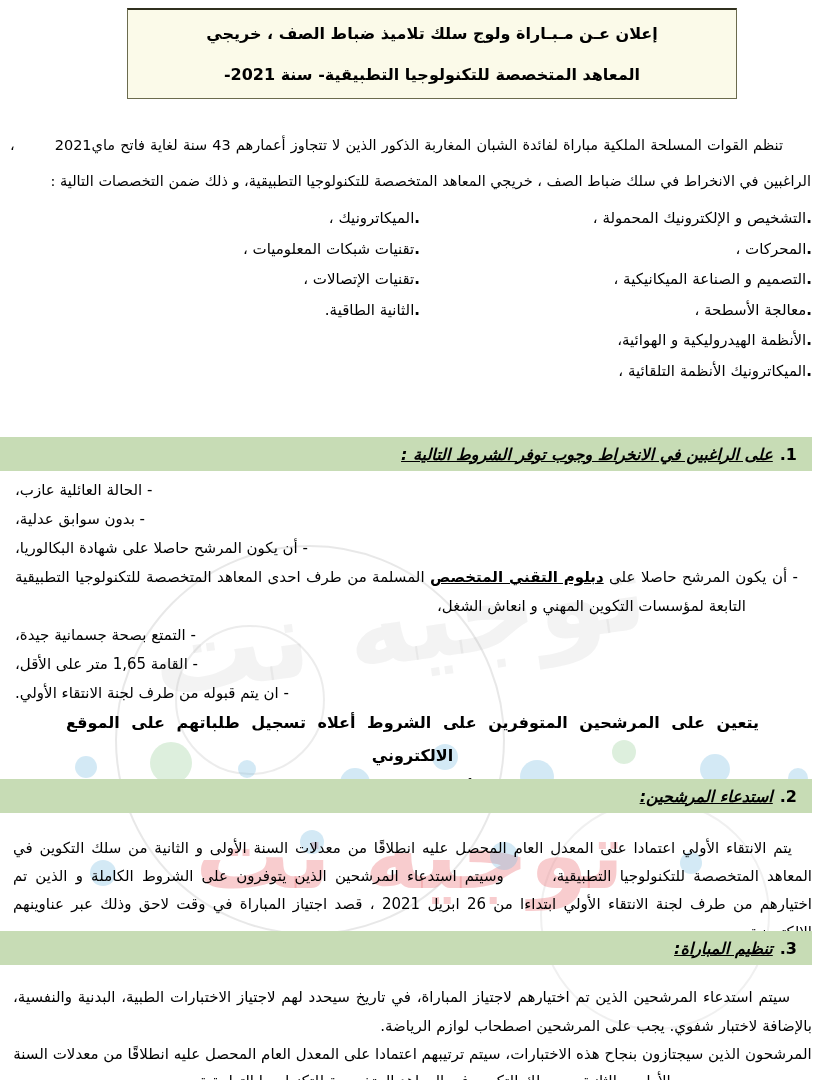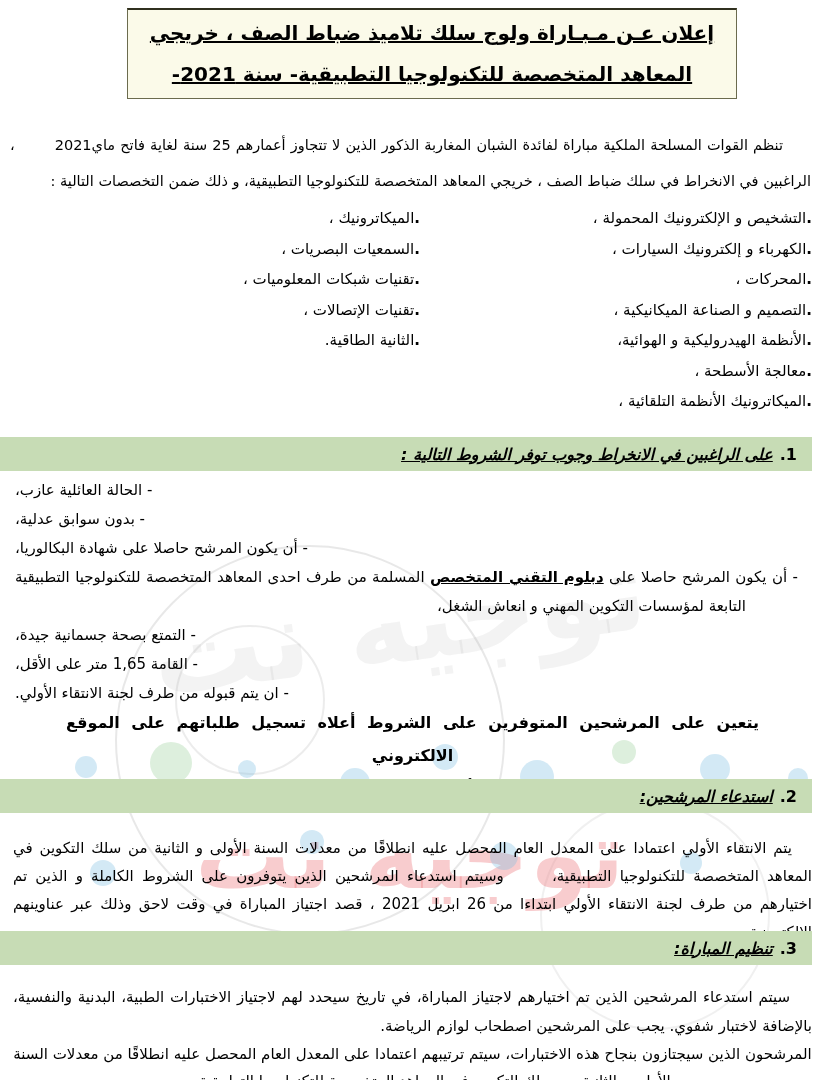--- a/index.html
+++ b/index.html
@@ -30,21 +30,21 @@
   .bub.red{background:rgba(220,80,80,.45);}
 
   
   .content{position:relative;z-index:1;}
 
   .title-box{
     position:absolute;top:8px;left:127px;width:610px;
     background:#fbfae9;border:1px solid #6b6b4e;border-top:2px solid #30301f;
     text-align:center;padding:3px 8px;
   }
-  .title-line{font-weight:bold;font-size:20px;line-height:41px;text-decoration:underline;}
+  .title-line{font-weight:bold;font-size:16px;line-height:41px;}
 
   .intro{
     position:absolute;top:112px;right:14px;left:10px;
     font-size:14.5px;line-height:36px;text-align:justify;text-indent:28px;
   }
   .b{font-weight:normal;margin-left:40px;}
 
   .lists{position:absolute;top:203px;right:13px;left:12px;display:flex;}
   .col-r{width:392px;}
   .col-l{width:400px;}
@@ -107,35 +107,33 @@
 <div class="bub red" style="left:770px;top:788px;width:9px;height:9px;"></div>
 <div class="bub red" style="left:240px;top:806px;width:6px;height:6px;"></div>
 
 <div class="content">
 
   <div class="title-box">
     <div class="title-line">إعلان عـن مـبـاراة ولوج سلك تلاميذ ضباط الصف ، خريجي</div>
     <div class="title-line">المعاهد المتخصصة للتكنولوجيا التطبيقية- سنة 2021-</div>
   </div>
 
-  <p class="intro"><span>تنظم القوات المسلحة الملكية مباراة لفائدة الشبان المغاربة الذكور الذين لا تتجاوز أعمارهم 25 سنة لغاية </span><span class="b">فاتح ماي2021</span><span>، الراغبين في الانخراط في سلك ضباط الصف ، خريجي المعاهد المتخصصة للتكنولوجيا التطبيقية، و ذلك ضمن التخصصات التالية :</span></p>
+  <p class="intro"><span>تنظم القوات المسلحة الملكية مباراة لفائدة الشبان المغاربة الذكور الذين لا تتجاوز أعمارهم 43 سنة لغاية </span><span class="b">فاتح ماي2021</span><span>، الراغبين في الانخراط في سلك ضباط الصف ، خريجي المعاهد المتخصصة للتكنولوجيا التطبيقية، و ذلك ضمن التخصصات التالية :</span></p>
 
   <div class="lists">
     <div class="col-r">
       <div class="sp-item"><span class="blt">.</span><span>التشخيص و الإلكترونيك المحمولة ،</span></div>
-      <div class="sp-item"><span class="blt">.</span><span>الكهرباء و إلكترونيك السيارات ،</span></div>
       <div class="sp-item"><span class="blt">.</span><span>المحركات ،</span></div>
       <div class="sp-item"><span class="blt">.</span><span>التصميم و الصناعة الميكانيكية ،</span></div>
+      <div class="sp-item"><span class="blt">.</span><span>معالجة الأسطحة ،</span></div>
       <div class="sp-item"><span class="blt">.</span><span>الأنظمة الهيدروليكية و الهوائية،</span></div>
-      <div class="sp-item"><span class="blt">.</span><span>معالجة الأسطحة ،</span></div>
       <div class="sp-item"><span class="blt">.</span><span>الميكاترونيك الأنظمة التلقائية ،</span></div>
     </div>
     <div class="col-l">
       <div class="sp-item"><span class="blt">.</span><span>الميكاترونيك ،</span></div>
-      <div class="sp-item"><span class="blt">.</span><span>السمعيات البصريات ،</span></div>
       <div class="sp-item"><span class="blt">.</span><span>تقنيات شبكات المعلوميات ،</span></div>
       <div class="sp-item"><span class="blt">.</span><span>تقنيات الإتصالات ،</span></div>
       <div class="sp-item"><span class="blt">.</span><span>الثانية الطاقية.</span></div>
     </div>
   </div>
 
   <div class="sec-bar bar1">
     <span class="sec-num">1.</span>
     <span class="sec-title">على الراغبين في الانخراط وجوب توفر الشروط التالية :</span>
   </div>

